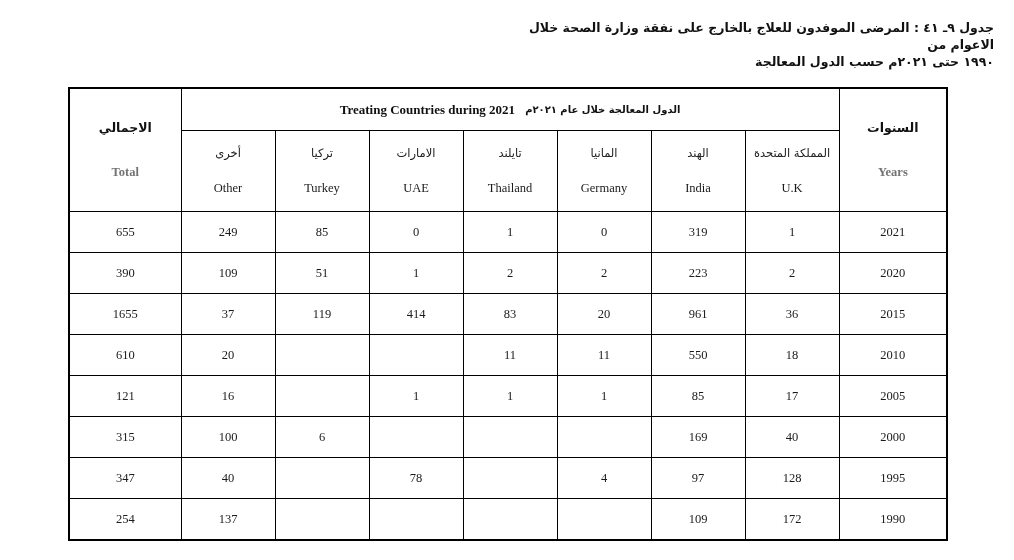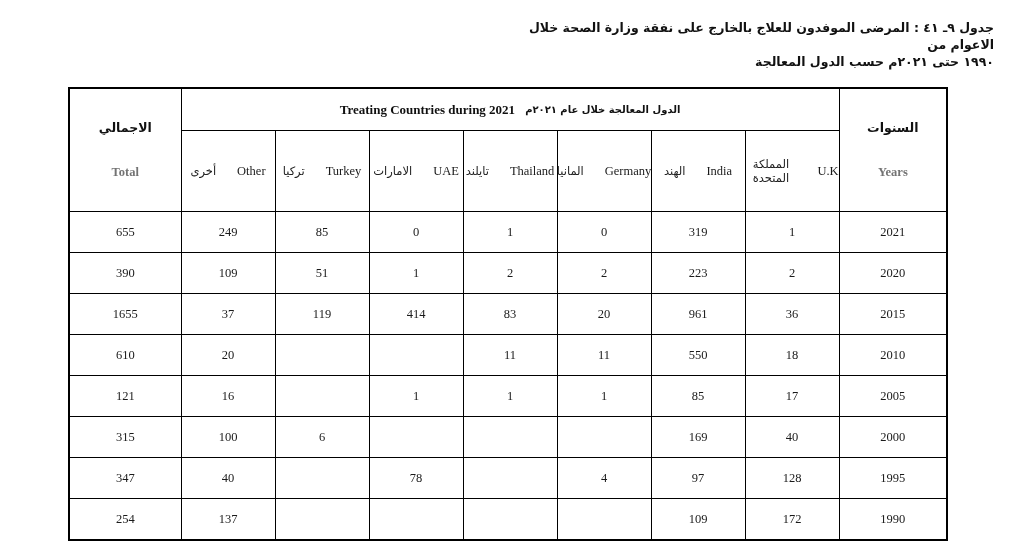--- a/index.html
+++ b/index.html
@@ -131,21 +131,21 @@
     color: #737373;
   }
 
   
   .hdr-sub {
     height: 80px;
   }
   .sub-inner {
     height: 80px;
     display: flex;
-    flex-direction: row;
+    flex-direction: column;
     align-items: center;
     justify-content: center;
     gap: 21px;
   }
   .sub-ar {
     font-family: "DejaVu Sans", "Liberation Sans", sans-serif;
     font-size: 11.5px;
     color: #222;
   }
   .sub-en {

